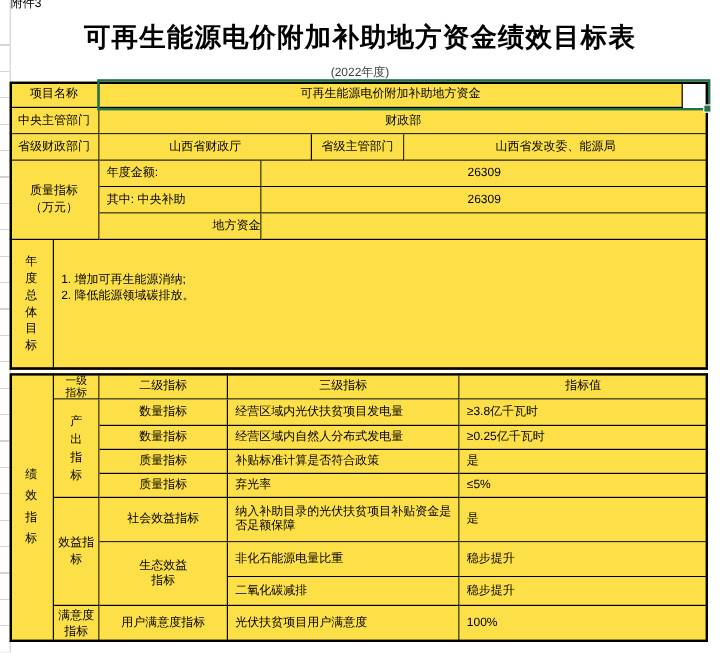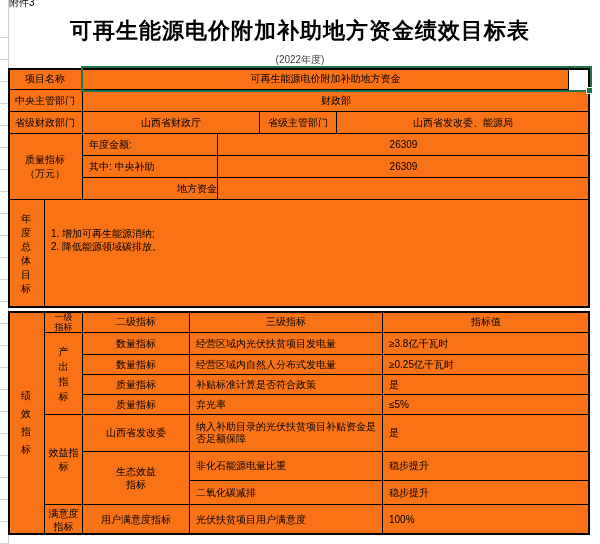--- a/index.html
+++ b/index.html
@@ -11,21 +11,21 @@
          background:repeating-linear-gradient(to bottom,transparent 0,transparent 21px,#d4d4d4 21px,#d4d4d4 22px);}
   
   .attach{position:absolute;left:9px;top:-4px;font-size:10px;}
   .title{position:absolute;left:0;top:16px;width:600px;text-align:center;
          font-size:22px;font-weight:bold;letter-spacing:1px;}
   .subtitle{position:absolute;left:0;top:41px;width:600px;text-align:center;
             font-size:10px;color:#3d3d3d;margin-top:12px;}
   
   .cell{position:absolute;box-sizing:border-box;display:flex;align-items:center;justify-content:center;
         text-align:center;font-size:10px;line-height:12px;overflow:hidden;
-        border-right:1px solid #000;border-bottom:1px solid #000;background:#f97316;}
+        border-right:1px solid #000;border-bottom:1px solid #000;background:#fde047;}
   .al{justify-content:flex-start;text-align:left;padding-left:6px;}
   .ar{justify-content:flex-end;text-align:right;}
   .pre{white-space:pre-line;}
   .sm{font-size:9px;line-height:10px;}
   .lh13{line-height:13px;}.lh14{line-height:14px;}.lh15{line-height:15px;}.lh18{line-height:18px;}
   .goal{justify-content:flex-start;align-items:flex-start;text-align:left;
         padding:27px 8px 0 6px;line-height:13px;}
   .wrap2{line-height:12px;padding-right:0;}
   
   .outline{position:absolute;box-sizing:border-box;border:2px solid #000;pointer-events:none;z-index:3;}
@@ -103,21 +103,21 @@
   <div class="cell al" style="left:383px;top:355px;width:207px;height:20px">≥0.25亿千瓦时</div>
 
   <div class="cell" style="left:83px;top:375px;width:107px;height:20px">质量指标</div>
   <div class="cell al" style="left:190px;top:375px;width:193px;height:20px">补贴标准计算是否符合政策</div>
   <div class="cell al" style="left:383px;top:375px;width:207px;height:20px">是</div>
 
   <div class="cell" style="left:83px;top:395px;width:107px;height:20px">质量指标</div>
   <div class="cell al" style="left:190px;top:395px;width:193px;height:20px">弃光率</div>
   <div class="cell al" style="left:383px;top:395px;width:207px;height:20px">≤5%</div>
 
-  <div class="cell" style="left:83px;top:415px;width:107px;height:37px">山西省发改委</div>
+  <div class="cell" style="left:83px;top:415px;width:107px;height:37px">社会效益指标</div>
   <div class="cell al wrap2" style="left:190px;top:415px;width:193px;height:37px">纳入补助目录的光伏扶贫项目补贴资金是否足额保障</div>
   <div class="cell al" style="left:383px;top:415px;width:207px;height:37px">是</div>
 
   <div class="cell pre lh13" style="left:83px;top:452px;width:107px;height:53px">生态效益
 指标</div>
   <div class="cell al" style="left:190px;top:452px;width:193px;height:29px">非化石能源电量比重</div>
   <div class="cell al" style="left:383px;top:452px;width:207px;height:29px">稳步提升</div>
   <div class="cell al" style="left:190px;top:481px;width:193px;height:24px">二氧化碳减排</div>
   <div class="cell al" style="left:383px;top:481px;width:207px;height:24px">稳步提升</div>
 

